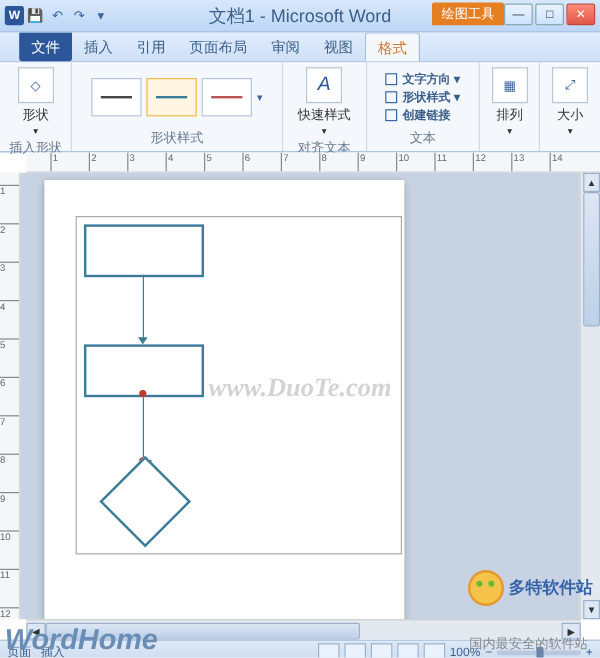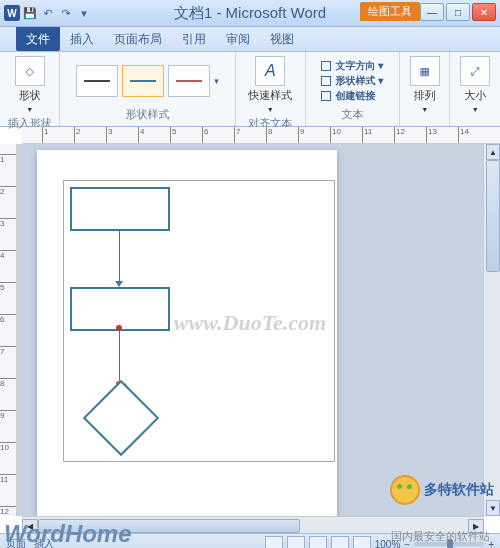--- a/index.html
+++ b/index.html
@@ -77,24 +77,25 @@
   <div class="win-controls">
     <span>—</span>
     <span>□</span>
     <span class="close">✕</span>
   </div>
 </div>
 
 <div class="tabs">
   <div class="tab file">文件</div>
   <div class="tab">插入</div>
+  <div class="tab">引用</div>
   <div class="tab">页面布局</div>
-  <div class="tab">引用</div>
   <div class="tab">审阅</div>
   <div class="tab">视图</div>
+  <div class="tab active">格式</div>
 </div>
 
 <div class="ribbon">
   <div class="group" style="width:52px">
     <div class="group-body">
       <div class="big-btn">
         <div class="gl">◇</div>
         <span>形状</span>
         <span style="font-size:8px">▾</span>
       </div>

